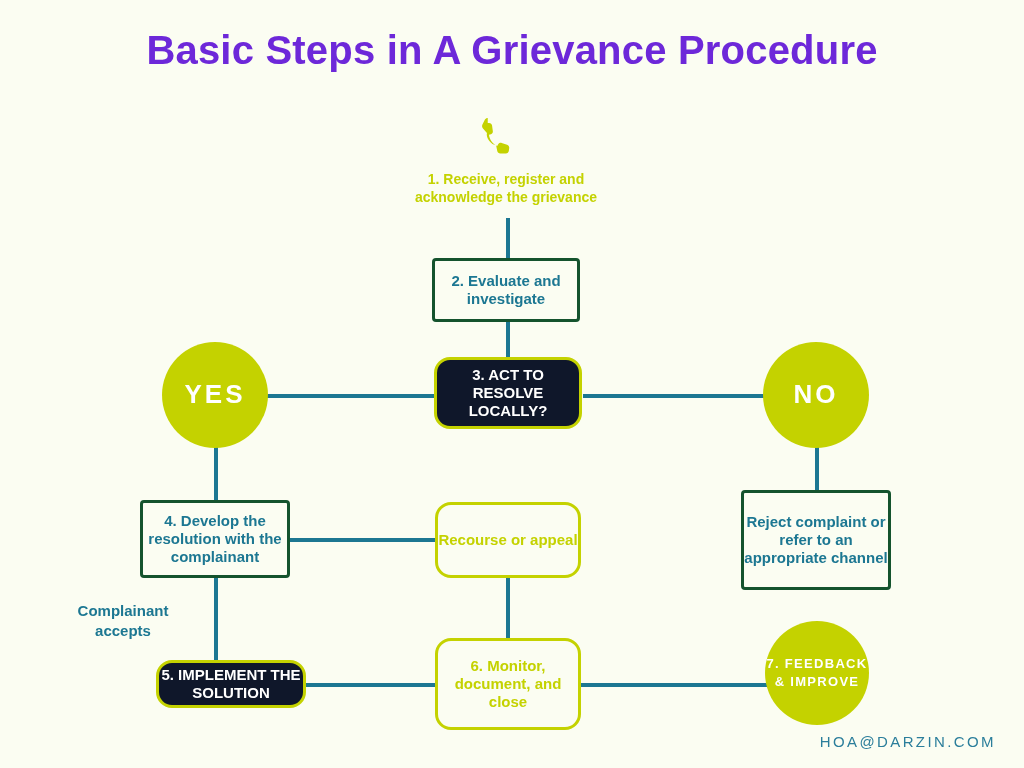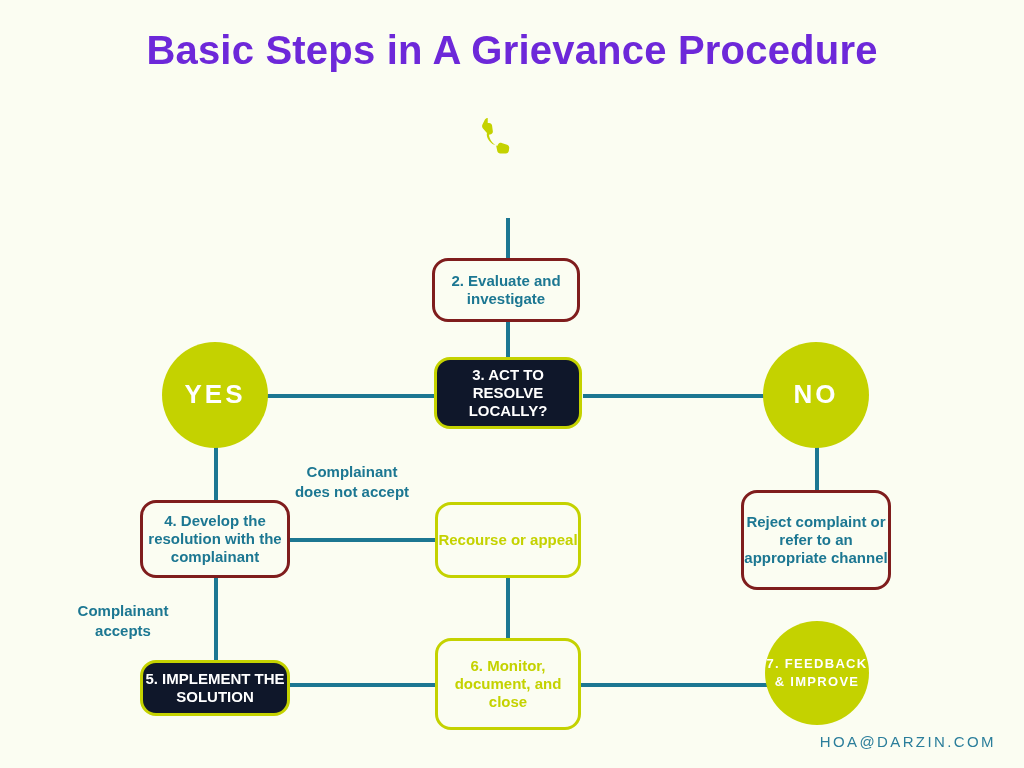--- a/index.html
+++ b/index.html
@@ -40,22 +40,22 @@
     align-items: center;
     justify-content: center;
     text-align: center;
     font-weight: bold;
     line-height: 1.22;
     z-index: 3;
   }
   .node .txt { display: block; width: 100%; }
 
   .box-teal-outline {
-    border: 3px solid #7f1d1d;
-    border-radius: 16px;
+    border: 3px solid #14532d;
+    border-radius: 4px;
     background: #fbfdf2;
     color: #1c7792;
     font-size: 15px;
   }
   .box-lime-outline {
     border: 3px solid #c4d200;
     border-radius: 16px;
     background: #fbfdf2;
     color: #c4d200;
     font-size: 15px;
@@ -144,20 +144,23 @@
   <div class="line line-h" style="left:288px; top:538px; width:152px;"></div>
 
   <div class="line line-v" style="left:214px; top:576px; height:86px;"></div>
 
   <div class="line line-v" style="left:506px; top:578px; height:60px;"></div>
 
   <div class="line line-h" style="left:288px; top:683px; width:152px;"></div>
 
   <div class="line line-h" style="left:577px; top:683px; width:190px;"></div>
 
+  <div class="label label-lime" style="left:386px; top:170px; width:240px;">
+    <span>1. Receive, register and acknowledge the grievance</span>
+  </div>
 
   <div class="node box-teal-outline" style="left:432px; top:258px; width:148px; height:64px;">
     <span class="txt">2. Evaluate and investigate</span>
   </div>
 
   <div class="node box-lime-fill" style="left:434px; top:357px; width:148px; height:72px;">
     <span class="txt">3. ACT TO RESOLVE LOCALLY?</span>
   </div>
 
   <div class="node circle-lime circle-big-text" style="left:763px; top:342px; width:106px; height:106px;">
@@ -165,37 +168,34 @@
   </div>
 
   <div class="node circle-lime circle-big-text" style="left:162px; top:342px; width:106px; height:106px;">
     <span class="txt">YES</span>
   </div>
 
   <div class="node box-teal-outline" style="left:140px; top:500px; width:150px; height:78px;">
     <span class="txt">4. Develop the resolution with the complainant</span>
   </div>
 
-  <div class="label label-teal" style="left:294px; top:462px; width:116px;">
-    <span>Complainant does not accept</span>
-  </div>
 
   <div class="node box-teal-outline" style="left:741px; top:490px; width:150px; height:100px;">
     <span class="txt">Reject complaint or refer to an appropriate channel</span>
   </div>
 
   <div class="node box-lime-outline" style="left:435px; top:502px; width:146px; height:76px;">
     <span class="txt">Recourse or appeal</span>
   </div>
 
   <div class="label label-teal" style="left:64px; top:601px; width:118px;">
     <span>Complainant accepts</span>
   </div>
 
-  <div class="node box-lime-fill" style="left:140px; top:660px; width:150px; height:56px;">
+  <div class="node box-lime-fill" style="left:156px; top:660px; width:150px; height:48px;">
     <span class="txt">5. IMPLEMENT THE SOLUTION</span>
   </div>
 
   <div class="node box-lime-outline" style="left:435px; top:638px; width:146px; height:92px;">
     <span class="txt">6. Monitor, document, and close</span>
   </div>
 
   <div class="node circle-lime circle-small-text" style="left:765px; top:621px; width:104px; height:104px;">
     <span class="txt">7. FEEDBACK &amp; IMPROVE</span>
   </div>

